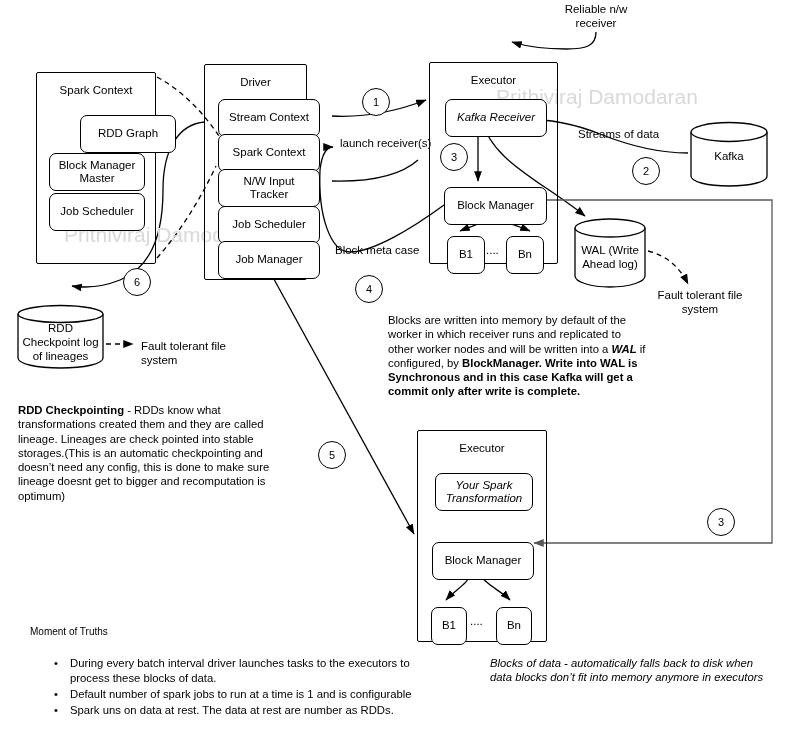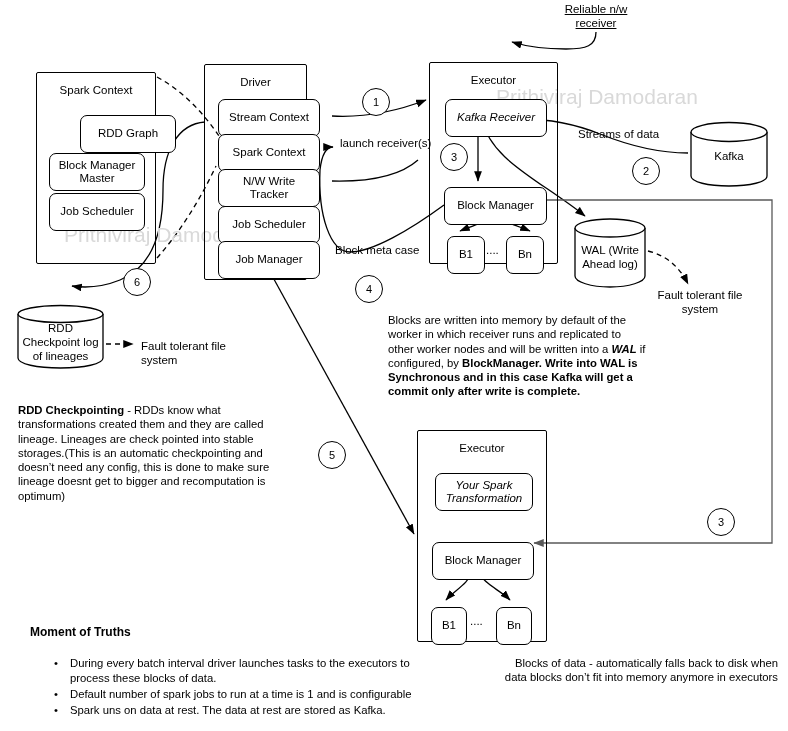--- a/index.html
+++ b/index.html
@@ -126,22 +126,22 @@
     margin-bottom: 1px;
   }
   .bullets li:before {
     content: "\2022";
     position: absolute;
     left: 0;
     top: 0;
   }
   .section-head {
     position: absolute;
-    font-size: 12px;
-    font-weight: bold;
+    font-size: 10px;
+    font-weight: normal;
     line-height: 14px;
   }
 </style>
 </head>
 <body>
 
 <div id="canvas">
 
   <svg class="layer" viewBox="0 0 788 731">
     <defs>
@@ -211,21 +211,21 @@
 
   <div class="container-box" style="left:204px; top:64px; width:103px; height:216px;">
     <div class="container-title">Driver</div>
     <div class="node" style="left:13px; top:34px; width:102px; height:26px;">
       <span>Stream Context</span>
     </div>
     <div class="node" style="left:13px; top:69px; width:102px; height:26px;">
       <span>Spark Context</span>
     </div>
     <div class="node" style="left:13px; top:104px; width:102px; height:26px;">
-      <span>N/W Write Tracker</span>
+      <span>N/W Input Tracker</span>
     </div>
     <div class="node" style="left:13px; top:141px; width:102px; height:26px;">
       <span>Job Scheduler</span>
     </div>
     <div class="node" style="left:13px; top:176px; width:102px; height:26px;">
       <span>Job Manager</span>
     </div>
   </div>
 
   <div class="container-box" style="left:429px; top:62px; width:129px; height:202px;">
@@ -305,34 +305,34 @@
   <div class="step" style="left:318px; top:441px;">
     <span>5</span>
   </div>
   <div class="step" style="left:123px; top:268px;">
     <span>6</span>
   </div>
   <div class="step" style="left:707px; top:508px;">
     <span>3</span>
   </div>
 
-  <div class="lbl para-center" style="left:556px; top:2px; width:80px; text-align:center;text-decoration:underline;">Reliable n/w
+  <div class="lbl para-center" style="left:556px; top:2px; width:80px; text-align:center;">Reliable n/w
 receiver</div>
   <div class="lbl" style="left:340px; top:136px;">launch receiver(s)</div>
   <div class="lbl" style="left:578px; top:127px;">Streams of data</div>
   <div class="lbl" style="left:335px; top:243px;">Block meta case</div>
   <div class="lbl" style="left:648px; top:288px; width:104px; text-align:center;">Fault tolerant file
 system</div>
   <div class="lbl" style="left:141px; top:339px;">Fault tolerant file
 system</div>
 
   <div class="para" style="left:388px; top:313px; width:258px;"><span>Blocks are written into memory by default of the worker in which receiver runs and replicated to other worker nodes and will be written into a </span><span style="font-weight: bold; font-style: italic;">WAL</span><span> if configured, by </span><span style="font-weight: bold;">BlockManager.  Write into  WAL is Synchronous and in this case Kafka will get a commit only after write is complete.</span></div>
   <div class="para" style="left:18px; top:403px; width:280px;"><span style="font-weight: bold;">RDD Checkpointing</span><span> - RDDs  know what transformations created them and they are called lineage. Lineages are check pointed into stable storages.(This is an automatic checkpointing and doesn’t need any config, this is done to make sure lineage doesnt get to bigger and recomputation is optimum)</span></div>
-  <div class="para para-center" style="left:490px; top:656px; width:288px; text-align:right;"><span>Blocks of data  - automatically falls back to disk when data blocks don’t fit into memory anymore in executors</span></div>
+  <div class="para para-center" style="left:490px; top:656px; width:288px; text-align:left;font-style:italic;"><span>Blocks of data  - automatically falls back to disk when data blocks don’t fit into memory anymore in executors</span></div>
 
   <div class="section-head" style="left:30px; top:625px;">Moment of Truths</div>
   <ul class="bullets" style="left:30px; top:648px; width:360px;">
       <li>During every batch interval driver launches tasks to the executors to process these blocks of data.</li>
       <li>Default number of spark jobs to run at a time is 1 and is configurable</li>
-      <li>Spark uns on data at rest. The data at rest are stored as Kafka.</li>
+      <li>Spark uns on data at rest. The data at rest are number as RDDs.</li>
     </ul>
 
 </div>
 
 </body></html>

